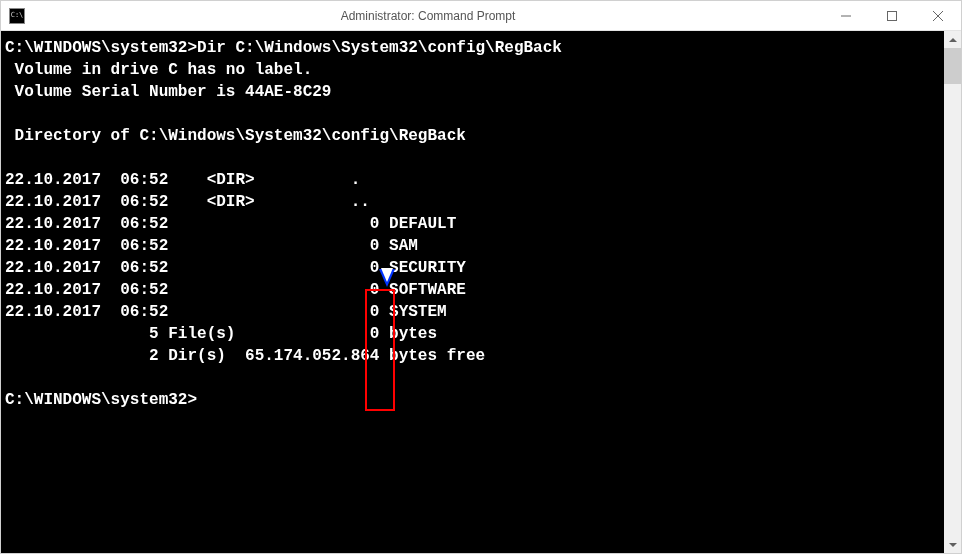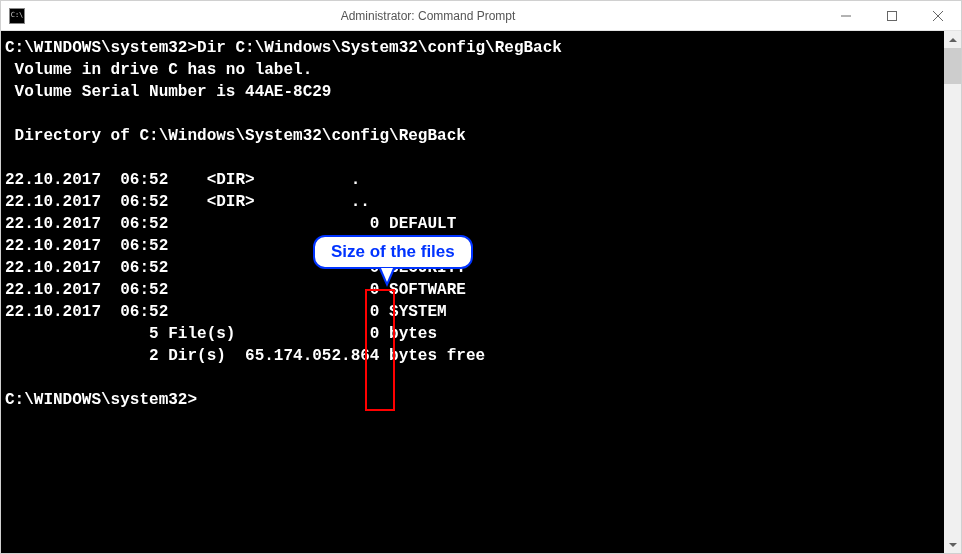--- a/index.html
+++ b/index.html
@@ -194,23 +194,20 @@
 22.10.2017  06:52                     0 SECURITY
 22.10.2017  06:52                     0 SOFTWARE
 22.10.2017  06:52                     0 SYSTEM
                5 File(s)              0 bytes
                2 Dir(s)  65.174.052.864 bytes free
 
 C:\WINDOWS\system32&gt;</div>
 
   <div class="size-highlight"></div>
 
-  <div class="callout">
-    <span>Size of the files</span>
-  </div>
   <div class="callout-tail"></div>
   <div class="callout-tail-inner"></div>
 
   <div class="scrollbar">
     <div class="scroll-btn">
       <svg width="8" height="4" viewBox="0 0 8 4">
           <polygon points="4,0 8,4 0,4" fill="#606060"></polygon>
         </svg>
     </div>
     <div class="scroll-track">

